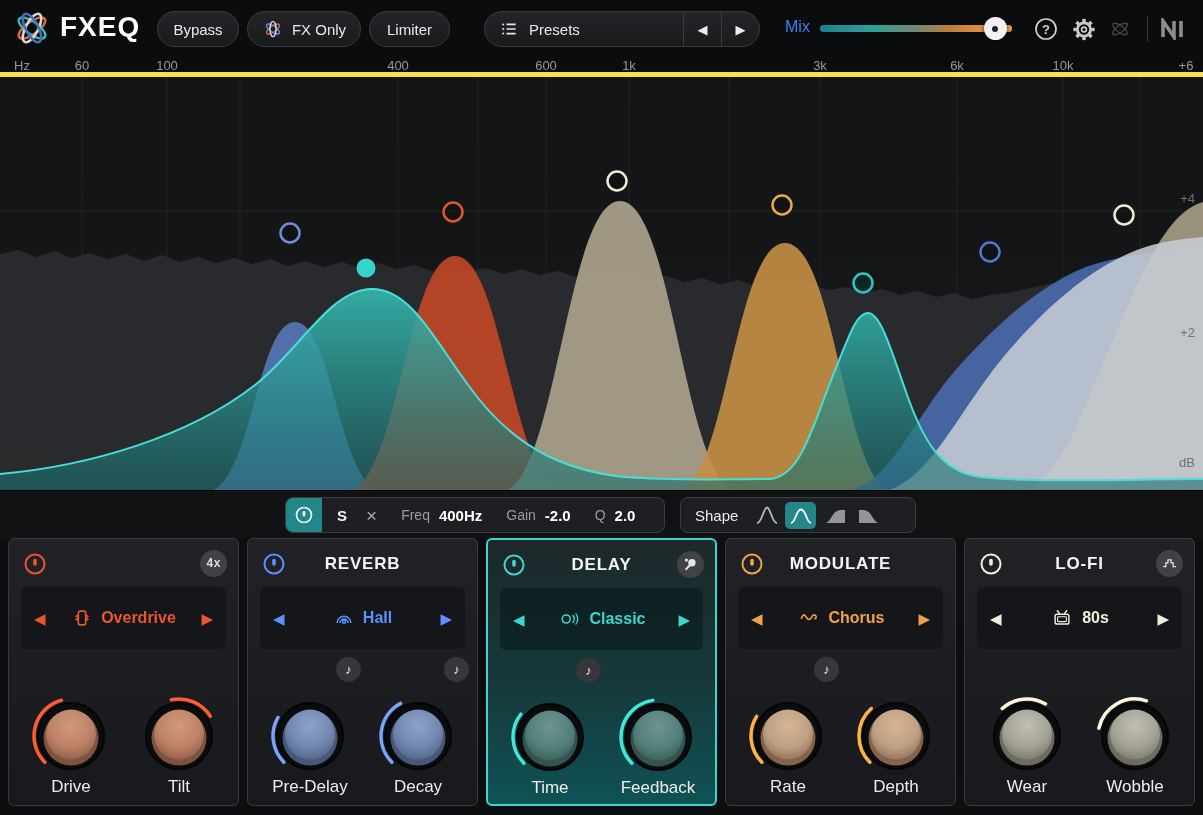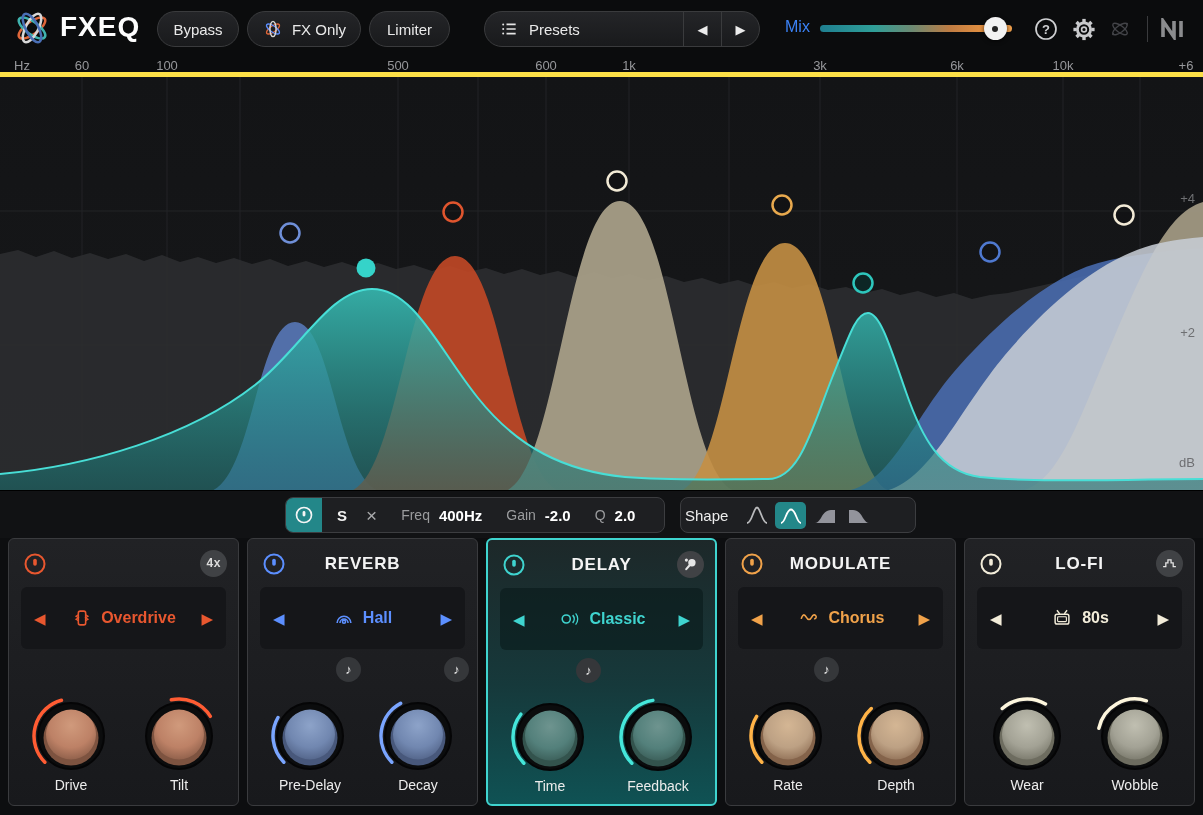--- a/index.html
+++ b/index.html
@@ -32,21 +32,21 @@
 
   
   .eq{position:absolute;left:0;top:77px;width:100%;height:413px;background:linear-gradient(180deg,#131416,#17181a);}
   .eq svg{position:absolute;left:0;top:0;}
 
   
   .bandbar{position:absolute;left:0;top:490px;width:100%;height:48px;background:#111214;border-top:1px solid #000;box-sizing:border-box;}
   .bbox{position:absolute;top:6px;height:36px;background:#1e1f22;border:1px solid #3c3d40;border-radius:8px;
         box-sizing:border-box;display:flex;align-items:center;}
   .bbox1{left:285px;width:380px;}
-  .bbox2{left:680px;width:236px;padding-left:4px;}
+  .bbox2{left:680px;width:236px;padding-left:14px;}
   .bb-power{width:36px;height:34px;background:#238789;border-radius:7px 0 0 7px;display:flex;align-items:center;justify-content:center;}
   .bb-solo{margin-left:15px;color:#f2f2f2;font-size:15px;font-weight:bold;}
   .bb-x{margin-left:19px;color:#a9aaac;font-size:19px;line-height:1;}
   .bb-lab{margin-left:24px;color:#9b9c9e;font-size:14px;}
   .bb-val{margin-left:9px;color:#fff;font-size:15px;font-weight:bold;}
   .shape-lab{color:#ececec;font-size:15px;margin-right:13px;}
   .shape-tile{width:31px;height:27px;border-radius:5px;display:flex;align-items:center;justify-content:center;margin-right:3px;}
   .shape-tile.selected{background:#238789;}
 
   
@@ -57,21 +57,21 @@
   .m-title{position:absolute;top:15px;left:0;width:100%;text-align:center;color:#f4f4f4;font-size:17px;font-weight:bold;letter-spacing:.8px;}
   .m-power{position:absolute;left:14px;top:13px;width:24px;height:24px;}
   .m-badge{position:absolute;right:11px;top:11px;width:27px;height:27px;border-radius:50%;background:#404245;
            display:flex;align-items:center;justify-content:center;color:#dcdcdc;font-size:12px;font-weight:bold;font-family:Liberation Mono, monospace;}
   .selector{position:absolute;left:12px;right:12px;top:48px;height:62px;background:#151619;border-radius:6px;
             display:flex;align-items:center;justify-content:space-between;padding:0 13px;box-sizing:border-box;}
   .card.selected .selector{background:rgba(7,23,23,.55);}
   .sel-arrow{font-size:15px;line-height:1;}
   .sel-val{display:flex;align-items:center;gap:8px;font-size:16px;font-weight:bold;}
   .knob{position:absolute;width:86px;height:86px;}
-  .klabel{position:absolute;width:120px;text-align:center;font-size:14px;color:#ececec;}
+  .klabel{position:absolute;width:120px;text-align:center;font-size:17px;color:#ececec;}
   .notebadge{position:absolute;width:25px;height:25px;border-radius:50%;background:#35373a;color:#e9e9e9;
              display:flex;align-items:center;justify-content:center;font-size:13px;}
 </style>
 </head>
 <body>
 
 <div class="app">
 
   <div class="topbar">
     <div class="logo">
@@ -163,21 +163,21 @@
         <path d="M4,19 L4,3 L15,19 L15,3"></path>
         <path d="M22,3 L22,19"></path>
       </svg>
     </div>
   </div>
 
   <div class="axis" id="axis">
       <span class="tick" style="left:22px">Hz</span>
       <span class="tick" style="left:82px">60</span>
       <span class="tick" style="left:167px">100</span>
-      <span class="tick" style="left:398px">500</span>
+      <span class="tick" style="left:398px">400</span>
       <span class="tick" style="left:546px">600</span>
       <span class="tick" style="left:629px">1k</span>
       <span class="tick" style="left:820px">3k</span>
       <span class="tick" style="left:957px">6k</span>
       <span class="tick" style="left:1063px">10k</span>
       <span class="tick" style="left:1186px">+6</span>
     </div>
 
   <div class="eq">
     <svg width="1203" height="413" viewBox="0 77 1203 413">

